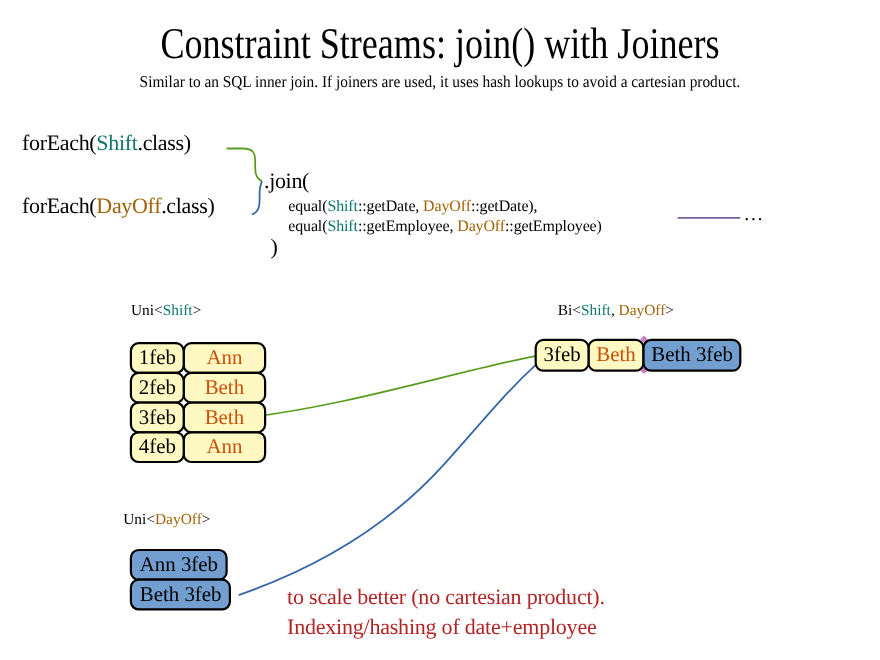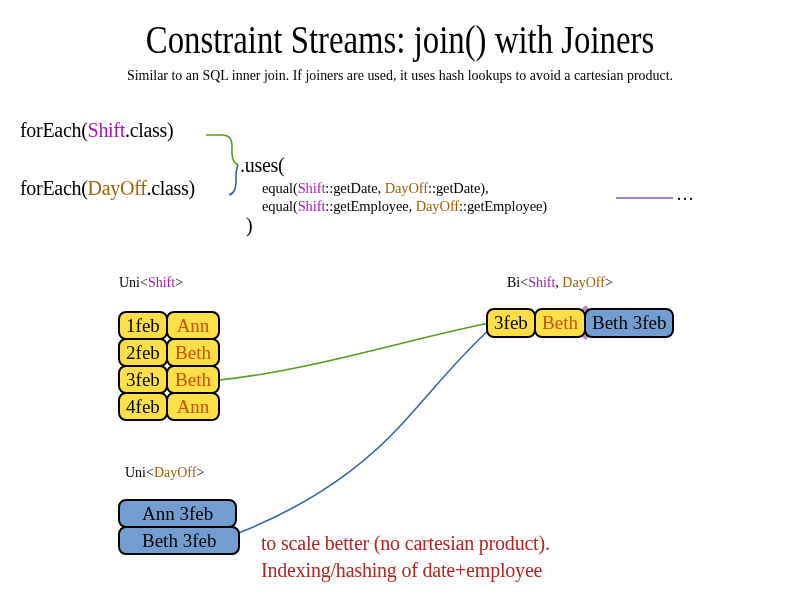--- a/index.html
+++ b/index.html
@@ -16,47 +16,47 @@
   
   .code-big{font-size:20px;letter-spacing:-0.3px;white-space:nowrap;}
   .code-small{font-size:14.5px;letter-spacing:-0.1px;white-space:nowrap;}
   .fe1{left:20px;top:119px;}
   .fe2{left:20px;top:177px;}
   .join-open{left:240px;top:154px;}
   .eq1{left:262px;top:180px;}
   .eq2{left:262px;top:198px;}
   .join-close{left:246px;top:214px;}
   .dots{left:676px;top:184px;font-size:18px;letter-spacing:1px;}
-  .green-t{color:#a21caf;margin-top:36px;}
+  .green-t{color:#0f766e;margin-top:36px;}
   .blue-t{color:#a16207;}
   
   .stream-label{font-size:14px;white-space:nowrap;}
   .uni-shift-label{left:119px;top:275px;}
   .bi-label{left:507px;top:275px;}
-  .uni-dayoff-label{left:125px;top:465px;}
+  .uni-dayoff-label{left:112px;top:465px;}
   
   .tuple-table{left:118px;top:311px;z-index:2;}
   .tuple-row{display:flex;margin-top:-2px;}
   .tuple-row:first-child{margin-top:0;}
   .cell{box-sizing:border-box;height:29px;line-height:25px;border:2px solid #000;
-        border-radius:8px;font-size:19px;text-align:center;background:#fde047;}
+        border-radius:8px;font-size:19px;text-align:center;background:#fef9c3;}
   .cell-date{width:50px;z-index:2;position:relative;}
-  .cell-emp{width:54px;margin-left:-2px;color:#C8500A;}
+  .cell-emp{width:76px;margin-left:-2px;color:#C8500A;}
   .cell-blue{background:#729FCF;margin-left:-2px;padding:0 6px;color:#000;white-space:nowrap;}
   
   .bi-row{left:486px;top:308px;display:flex;z-index:2;}
   .bi-row .cell{height:30px;line-height:26px;}
   .bi-row .cell-emp{width:52px;}
   
   .dayoff-table{left:118px;top:499px;z-index:2;}
   .dayoff-row{margin-top:-2px;}
   .dayoff-row:first-child{margin-top:0;}
   .dayoff-cell{display:inline-block;box-sizing:border-box;height:29px;line-height:25px;
                border:2px solid #000;border-radius:8px;background:#729FCF;
-               font-size:19px;padding:0 22px;white-space:nowrap;}
+               font-size:19px;padding:0 7px;white-space:nowrap;}
   
   .note{left:261px;top:530px;font-size:20px;letter-spacing:-0.2px;color:#B32424;line-height:27px;white-space:nowrap;}
   
   #overlay{position:absolute;left:0;top:0;z-index:1;pointer-events:none;}
 </style>
 </head>
 <body>
 
 <div id="slide">
 
@@ -70,21 +70,21 @@
     <rect x="583" y="334" width="5" height="5" transform="rotate(45 585.5 336.5)" fill="#C981C9"></rect>
   </svg>
 
   <div class="abs title">Constraint Streams: join() with Joiners</div>
   <div class="abs subtitle">Similar to an SQL inner join. If joiners are used, it uses hash lookups to avoid a cartesian product.</div>
 
   <div class="abs code-big fe1"><span>forEach(</span><span class="green-t">Shift</span><span>.class)</span></div>
 
   <div class="abs code-big fe2"><span>forEach(</span><span class="blue-t">DayOff</span><span>.class)</span></div>
 
-  <div class="abs code-big join-open">.uses(</div>
+  <div class="abs code-big join-open">.join(</div>
 
   <div class="abs code-small eq1"><span>equal(</span><span class="green-t">Shift</span><span>::getDate, </span><span class="blue-t">DayOff</span><span>::getDate),</span></div>
 
   <div class="abs code-small eq2"><span>equal(</span><span class="green-t">Shift</span><span>::getEmployee, </span><span class="blue-t">DayOff</span><span>::getEmployee)</span></div>
 
   <div class="abs dots">…</div>
   <div class="abs code-big join-close">)</div>
 
   <div class="abs stream-label uni-shift-label"><span>Uni&lt;</span><span class="green-t">Shift</span><span>&gt;</span></div>
 

